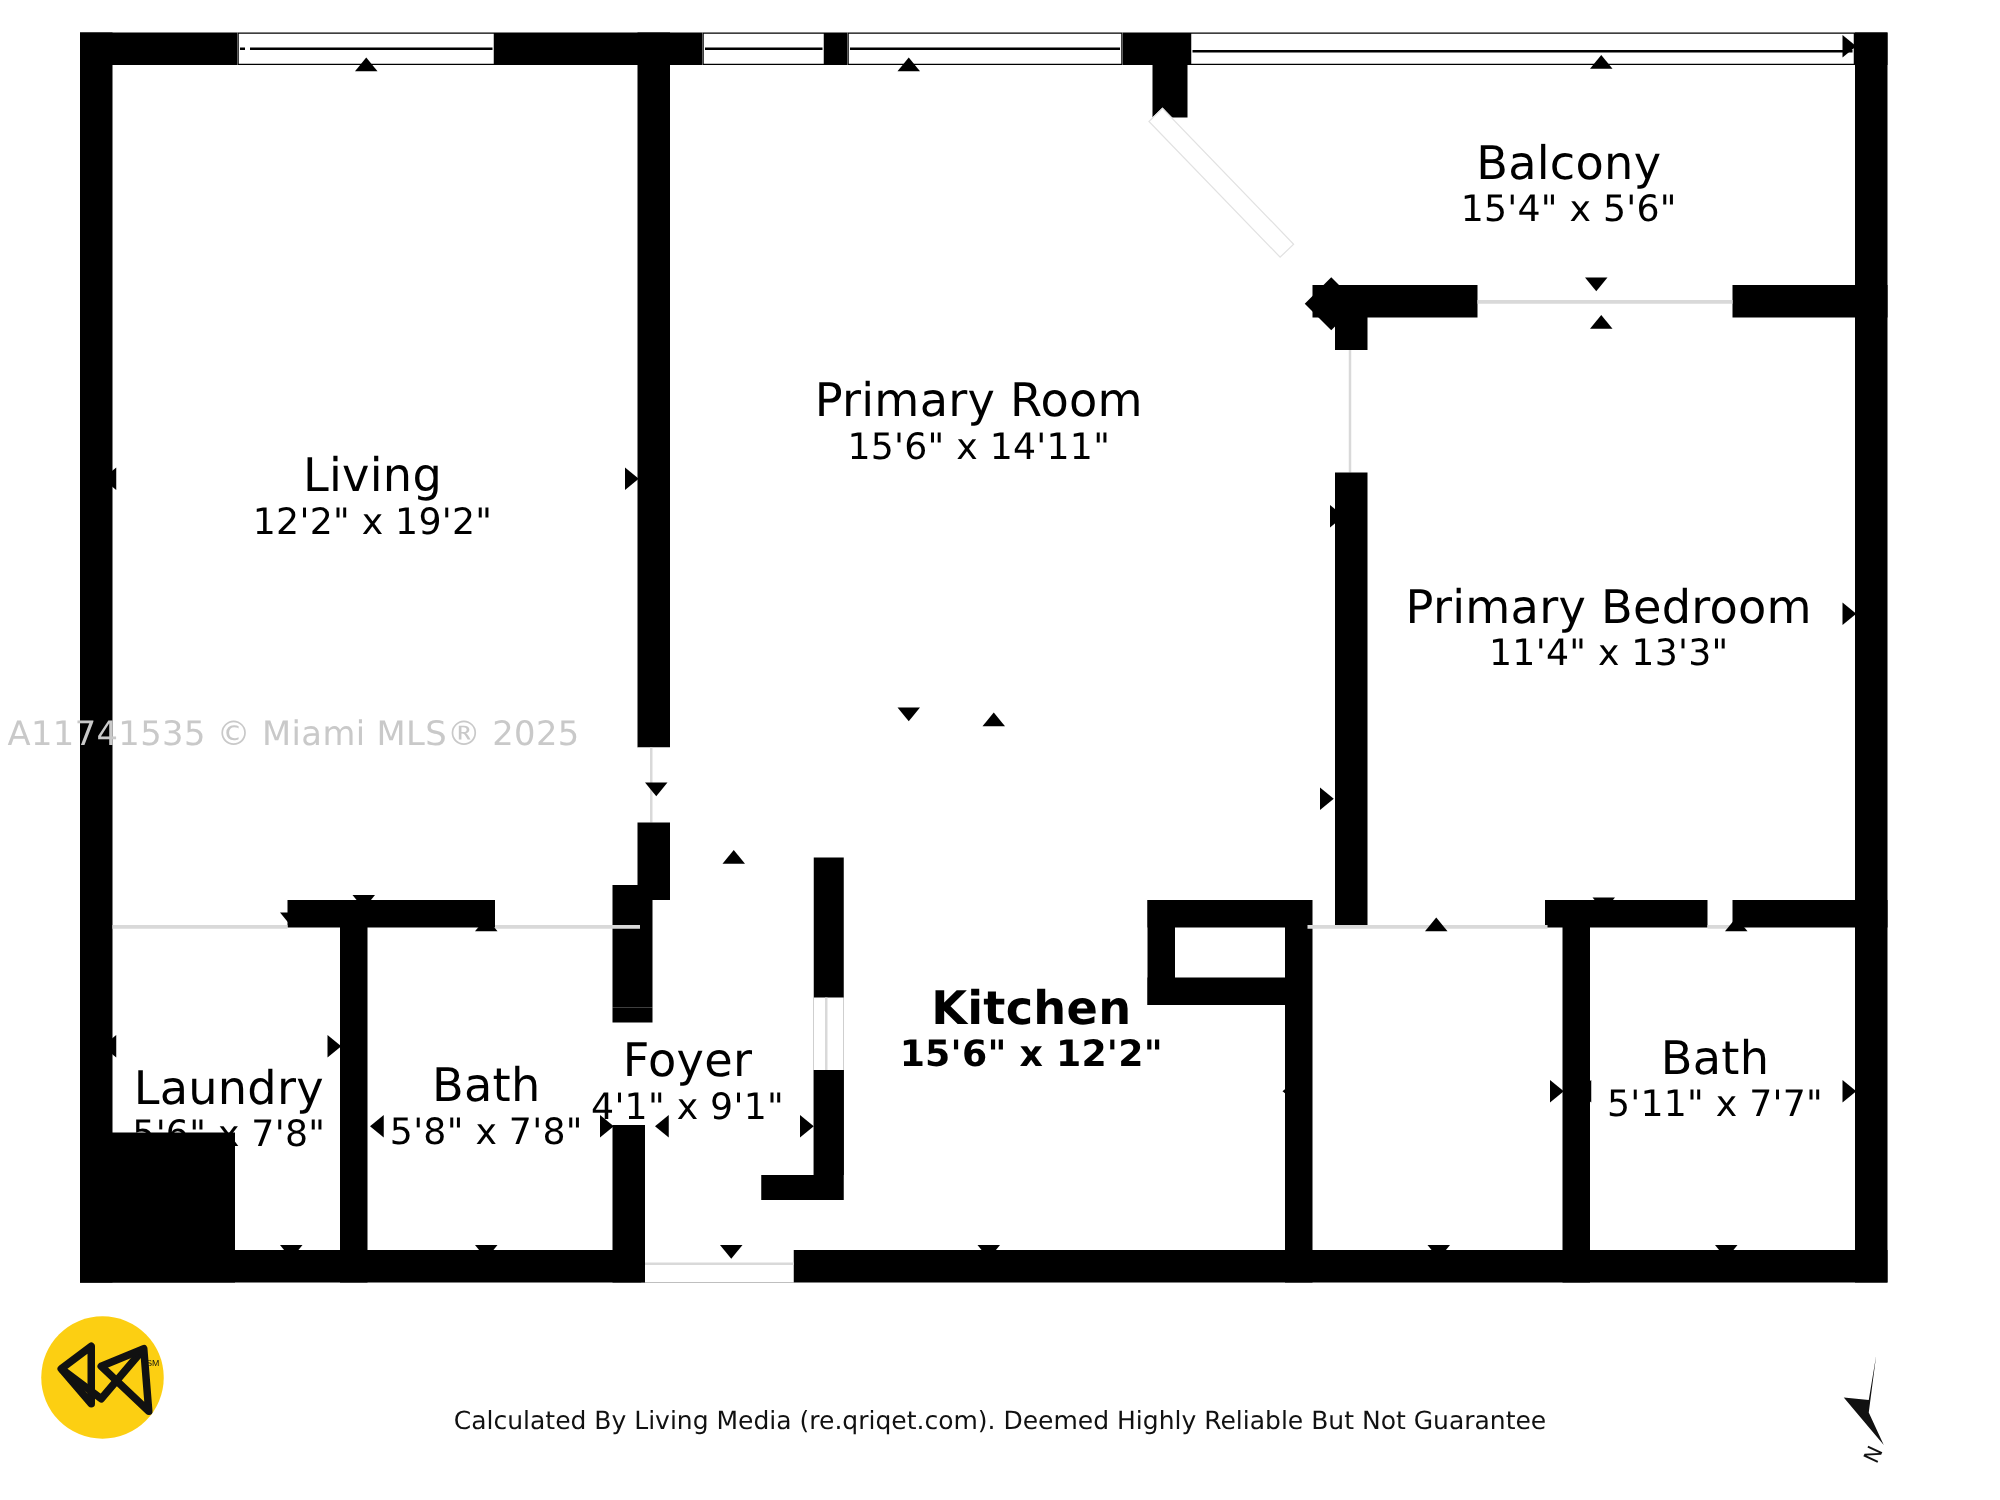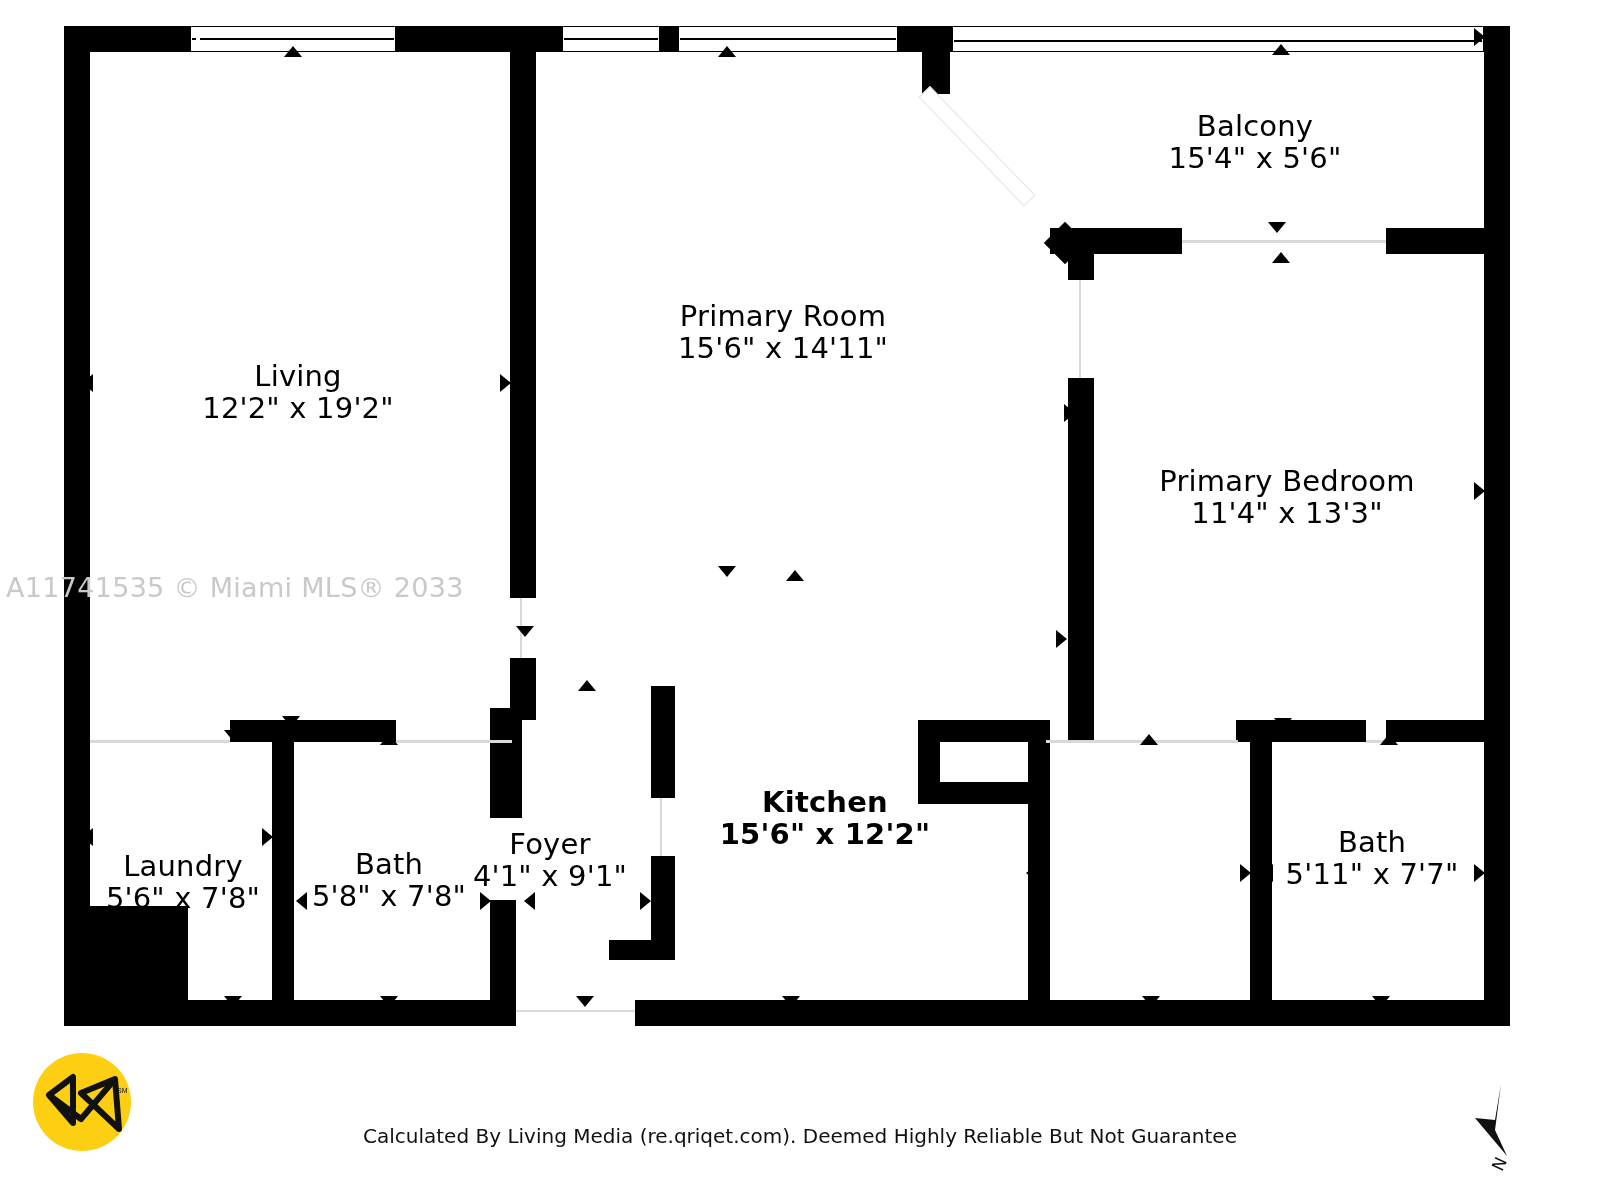--- a/index.html
+++ b/index.html
@@ -9,21 +9,21 @@
 
   
   .wall{position:absolute;background:#000;}
   .wallw{position:absolute;background:#ffffff;}      
   .hair{position:absolute;background:#d9d9d9;}       
   .glass{position:absolute;background:#ffffff;border:1px solid #e2e2e2;box-sizing:border-box;}
 
   
   .room{position:absolute;text-align:center;color:#000;line-height:1.12;
         white-space:nowrap;}
-  .room .nm{font-size:29px;letter-spacing:.2px;}
+  .room .nm{font-size:37px;letter-spacing:.2px;}
   .room .dm{font-size:29px;letter-spacing:.2px;}
 
   
   .arr{position:absolute;width:0;height:0;}
   .ar-up   {border-left:9px solid transparent;border-right:9px solid transparent;border-bottom:11px solid #000;}
   .ar-down {border-left:9px solid transparent;border-right:9px solid transparent;border-top:11px solid #000;}
   .ar-left {border-top:9px solid transparent;border-bottom:9px solid transparent;border-right:11px solid #000;}
   .ar-right{border-top:9px solid transparent;border-bottom:9px solid transparent;border-left:11px solid #000;}
 
   
@@ -210,21 +210,21 @@
     <div class="nm">Kitchen</div>
     <div class="dm">15'6" x 12'2"</div>
   </div>
 
 
   <div class="room" style="left:1268px; top:826px; width:208px;">
     <div class="nm">Bath</div>
     <div class="dm">5'11" x 7'7"</div>
   </div>
 
-  <div id="watermark">A11741535 © Miami MLS® 2033</div>
+  <div id="watermark">A11741535 © Miami MLS® 2025</div>
 
   <div id="logo">
     <svg width="98" height="98" viewBox="0 0 98 98">
       <path d="M16 42 L40 24 L40 70 Z" fill="none" stroke="#111" stroke-width="6" stroke-linejoin="round"></path>
       <path d="M16 42 L48 66 L82 26" fill="none" stroke="#111" stroke-width="6" stroke-linejoin="round"></path>
       <path d="M48 40 L82 26 L86 76 Z" fill="none" stroke="#111" stroke-width="6" stroke-linejoin="round"></path>
       <text x="84" y="40" font-size="7" fill="#111" font-family="Liberation Sans, sans-serif">SM</text>
     </svg>
   </div>
 

